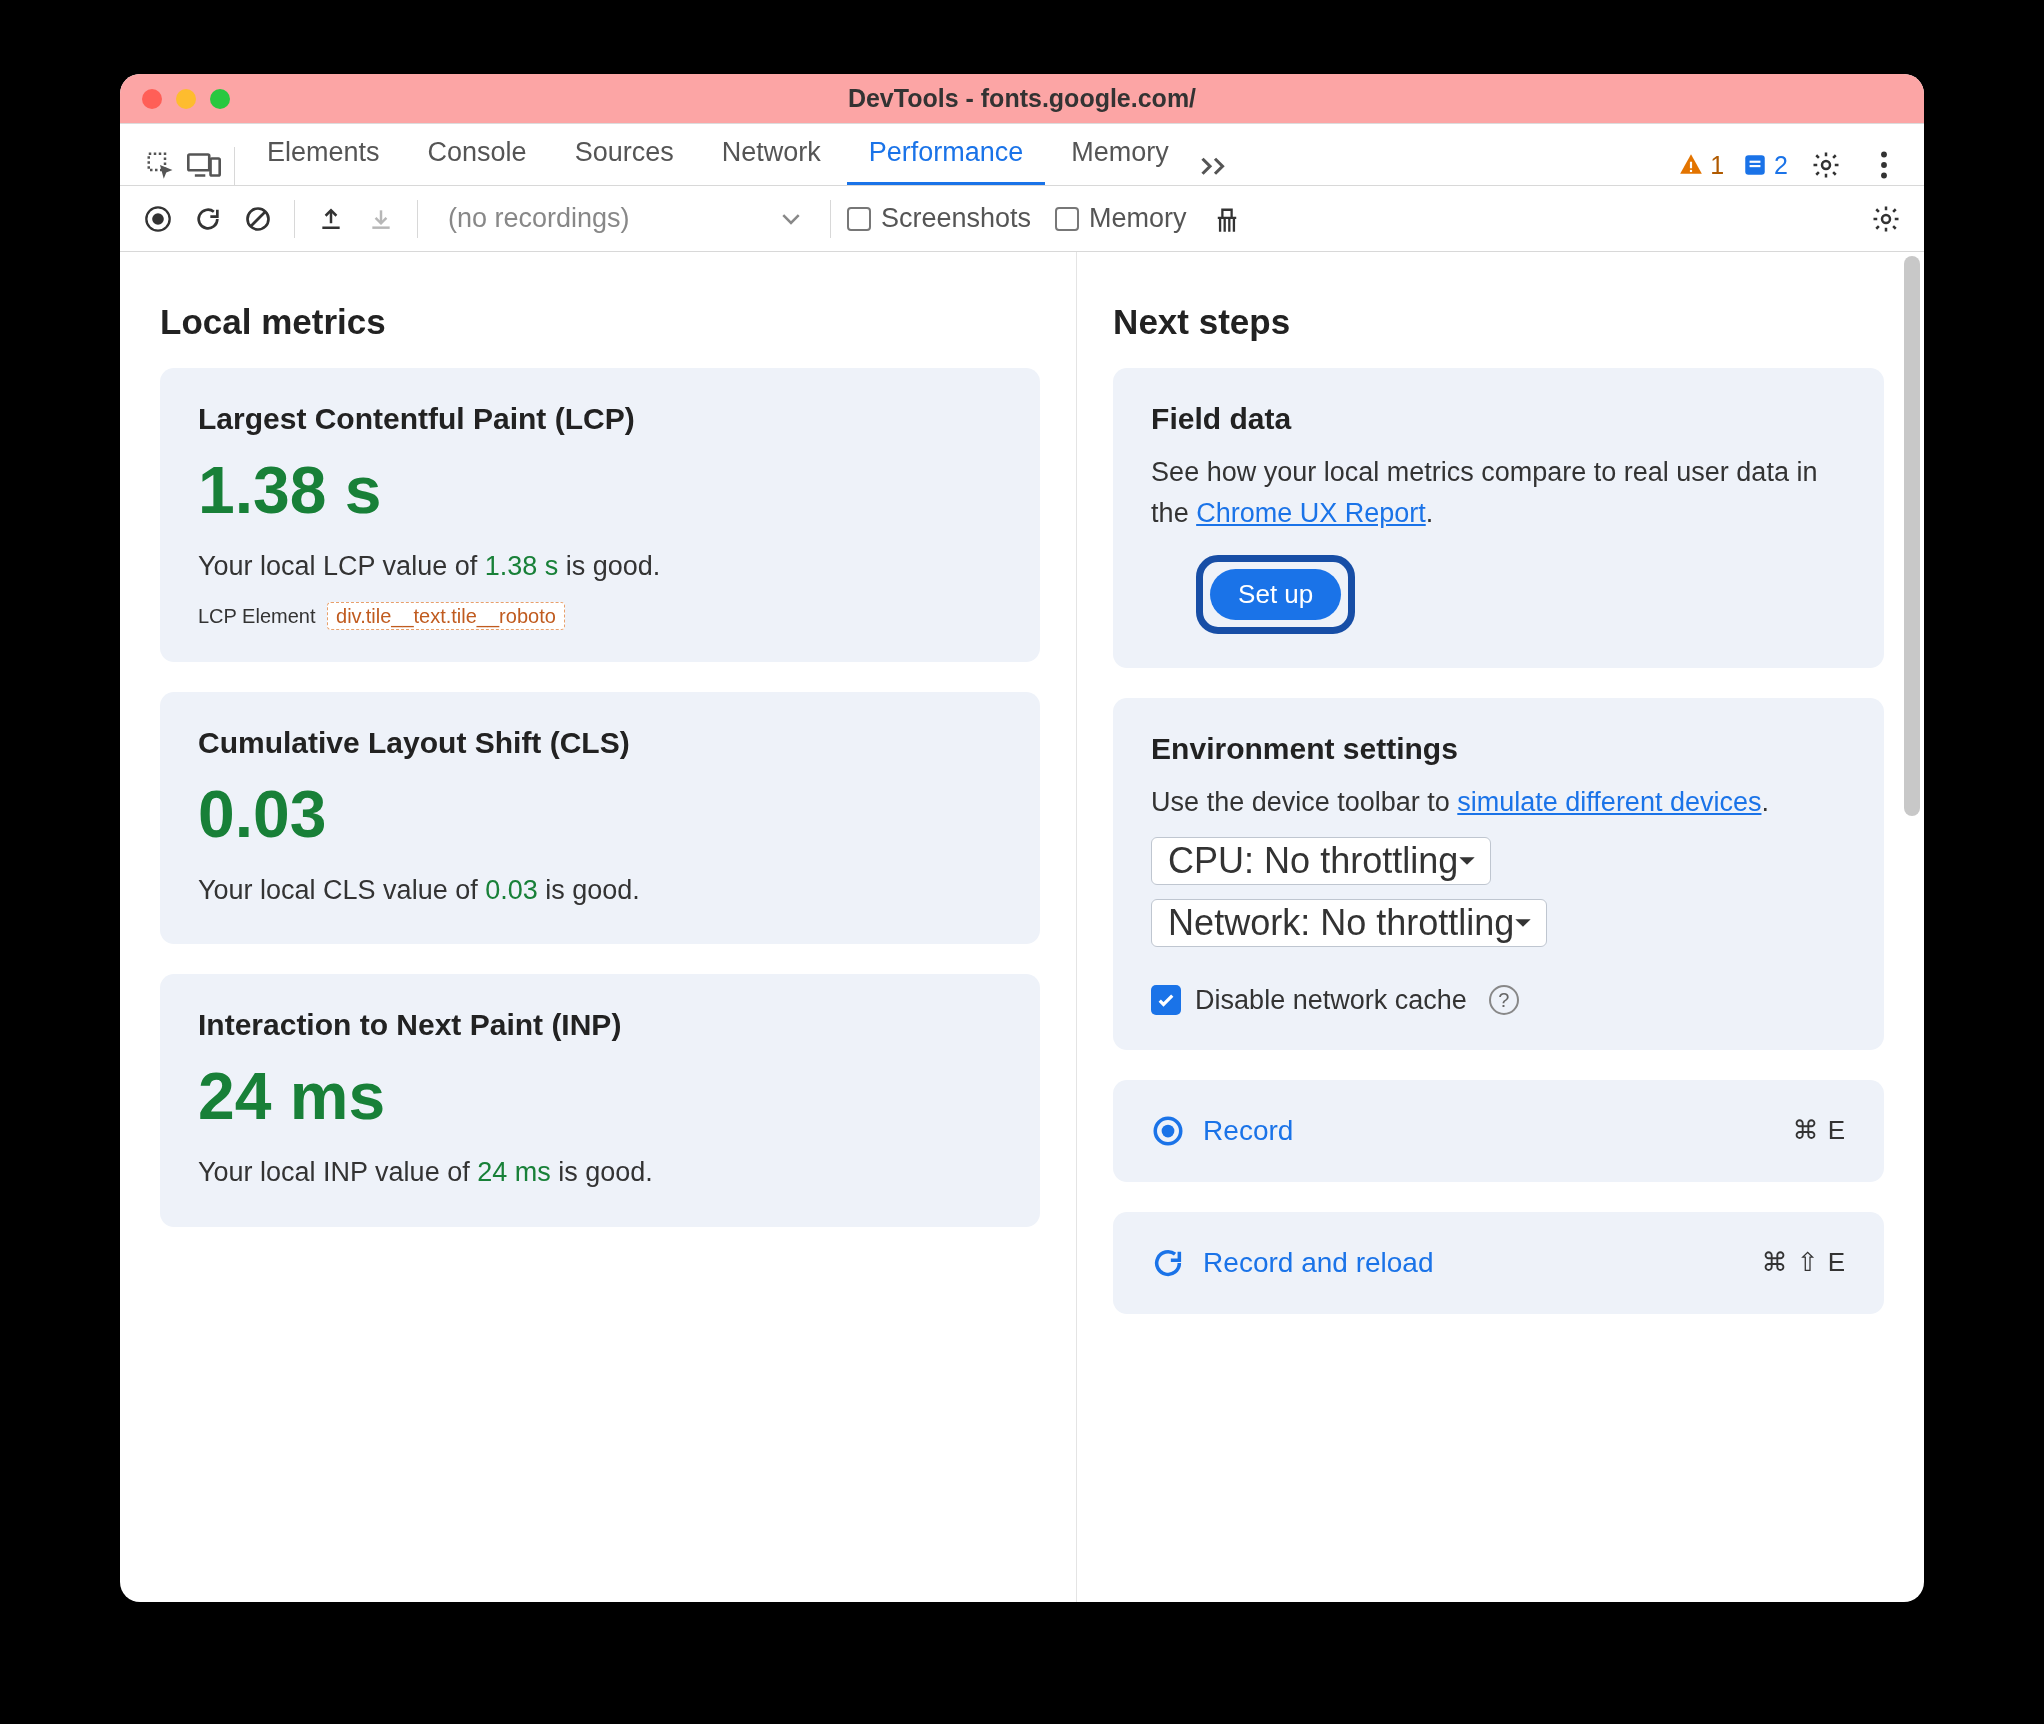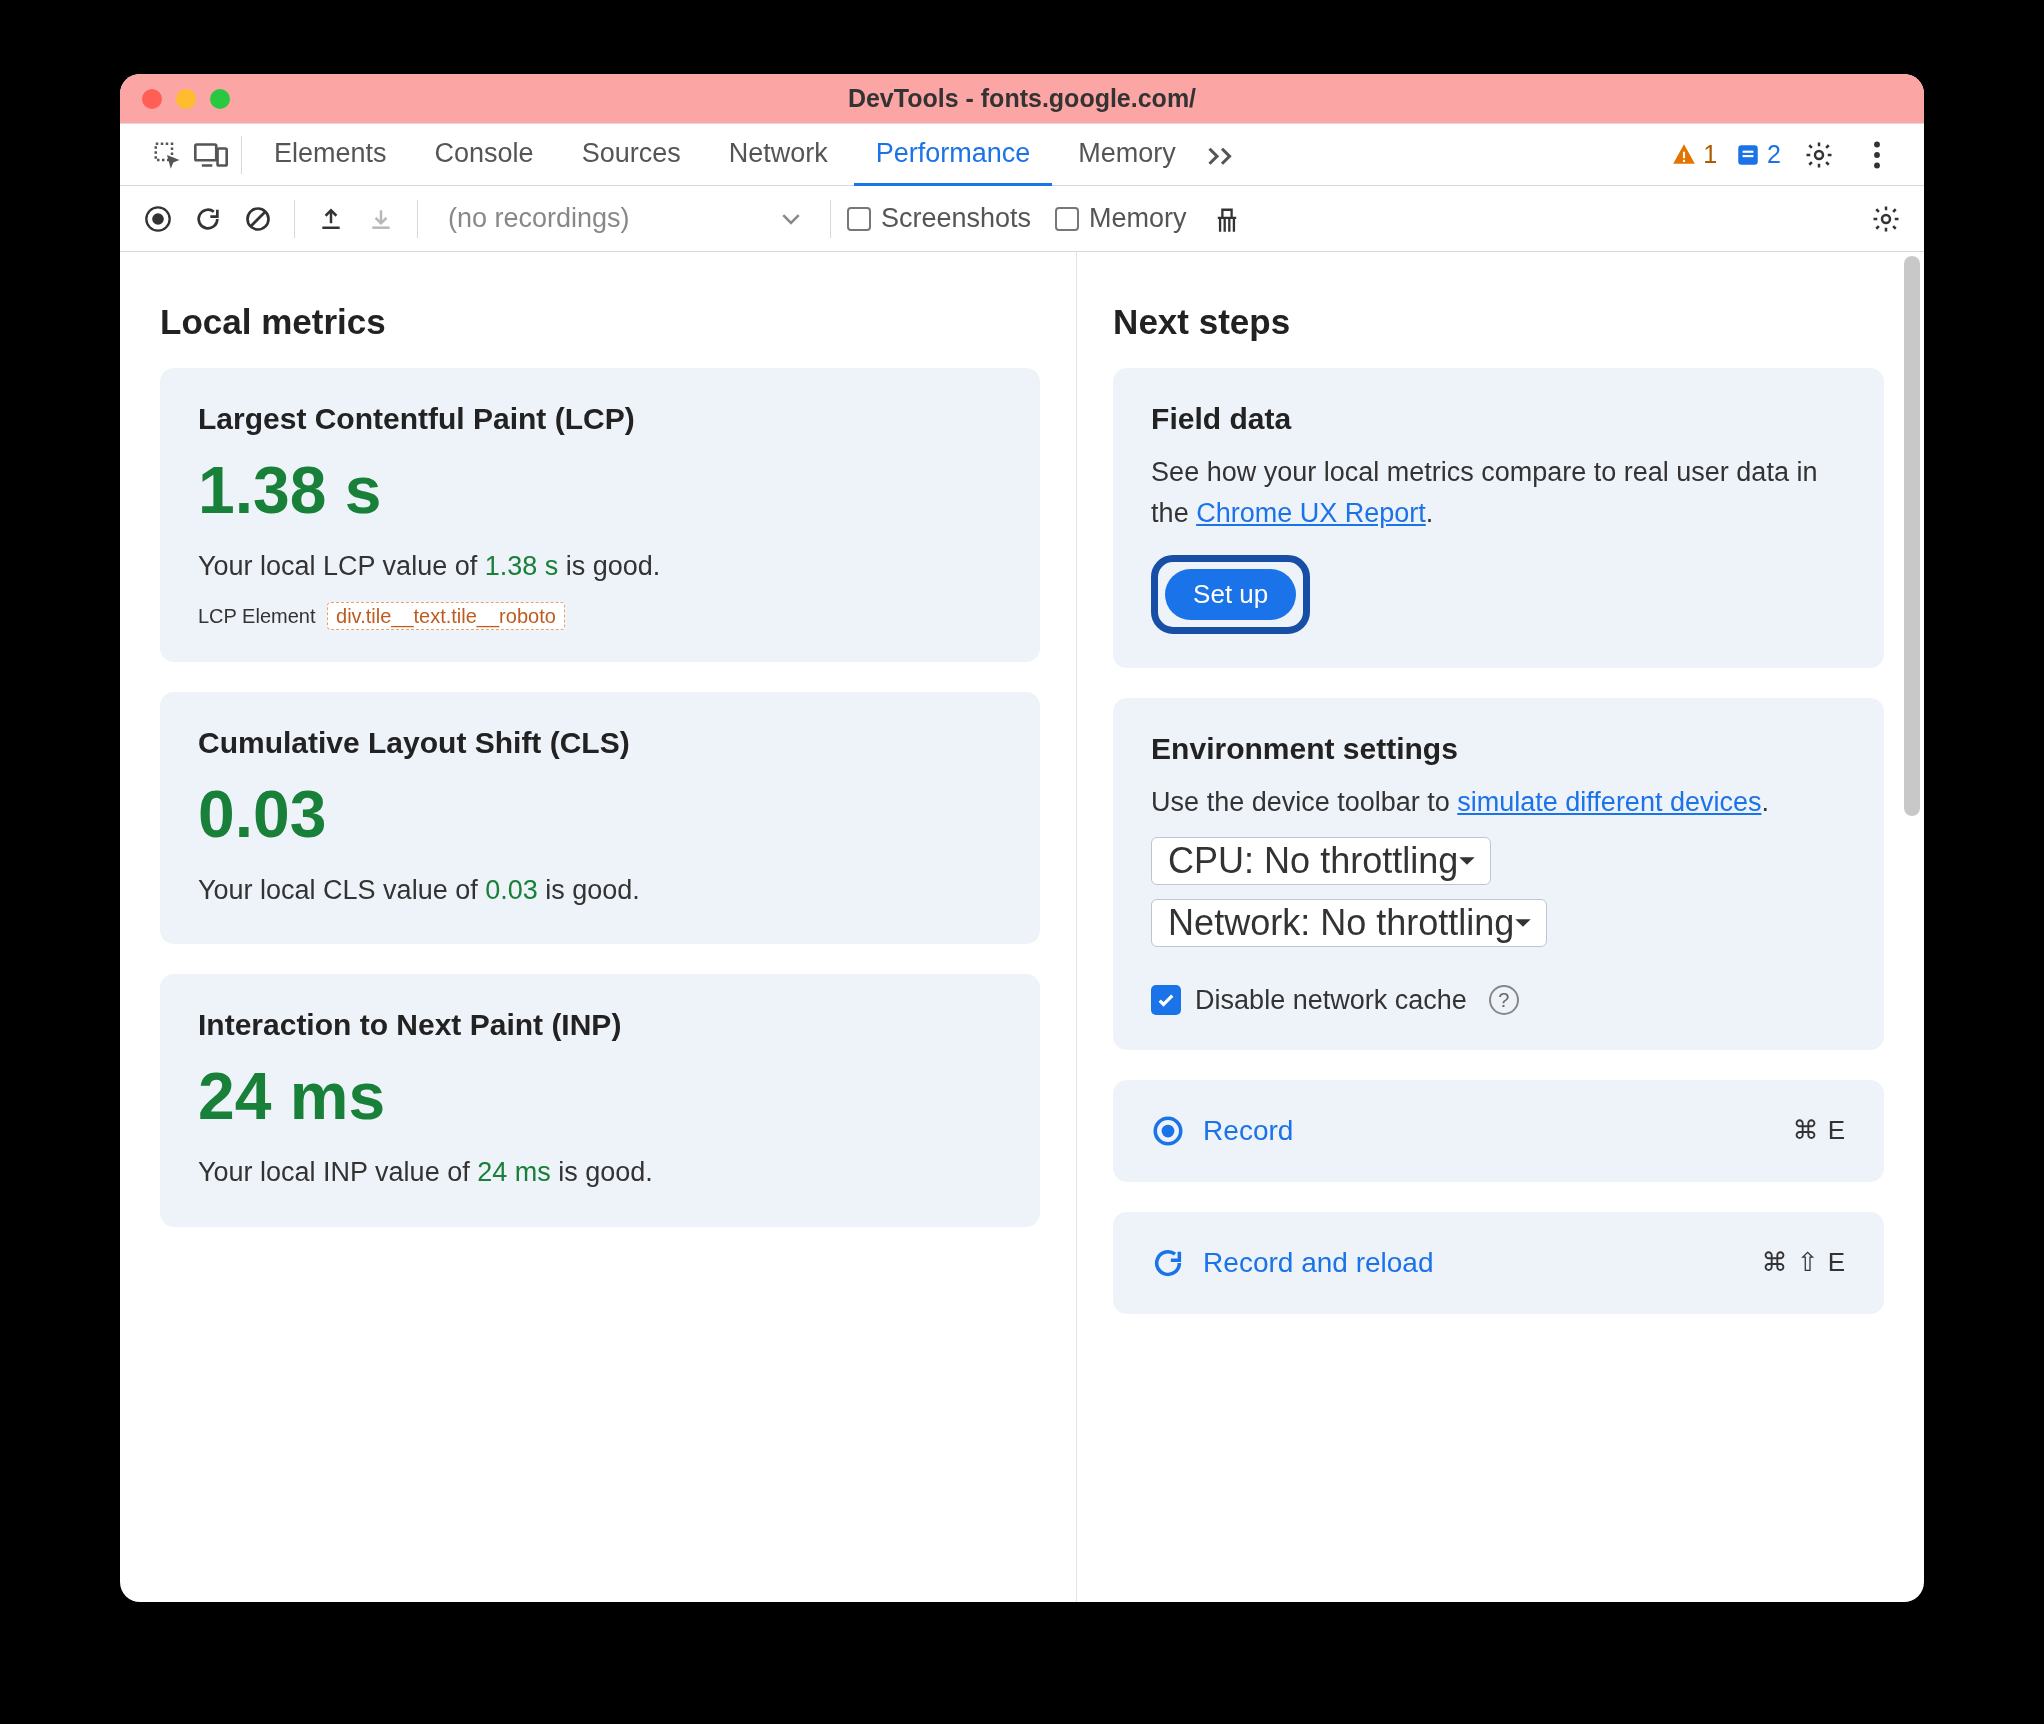--- a/index.html
+++ b/index.html
@@ -5,21 +5,21 @@
   * { box-sizing: border-box; margin: 0; padding: 0; }
   html, body { width: 2044px; height: 1724px; background: #000; font-family: -apple-system, BlinkMacSystemFont, "Segoe UI", Helvetica, Arial, sans-serif; }
   .stage { position: absolute; left: 120px; top: 74px; width: 1804px; height: 1528px; background: #fff; border-radius: 20px; box-shadow: 0 12px 60px rgba(0,0,0,.6); overflow: hidden; }
   
   .titlebar { height: 50px; background: #fca5a5; border-bottom: 1px solid #dcdcdc; display: flex; align-items: center; position: relative; }
   .traffic { display: flex; gap: 14px; margin-left: 22px; }
   .dot { width: 20px; height: 20px; border-radius: 50%; }
   .dot.red { background: #ff5f57; } .dot.yellow { background: #febc2e; } .dot.green { background: #28c840; }
   .title { position: absolute; left: 0; right: 0; text-align: center; font-size: 25px; font-weight: 600; color: #333; pointer-events: none; }
   
-  .tabstrip { height: 62px; border-bottom: 1px solid #d8d8d8; display: flex; align-items: center; padding: 0 27px; gap: 4px; position: relative; }
+  .tabstrip { height: 62px; border-bottom: 1px solid #d8d8d8; display: flex; align-items: flex-end; padding: 0 20px; gap: 4px; position: relative; }
   .iconbtn { width: 40px; height: 40px; display: flex; align-items: center; justify-content: center; color: #555; border-radius: 4px; cursor: pointer; }
   .vsep { width: 1px; height: 38px; background: #d8d8d8; margin: 0 6px; }
   .tab { padding: 0 22px; height: 62px; display: flex; align-items: center; font-size: 27px; color: #555; cursor: pointer; border-bottom: 3px solid transparent; }
   .tab.active { color: #1a73e8; border-bottom-color: #1a73e8; font-weight: 500; }
   .tabstrip .right { margin-left: auto; display: flex; align-items: center; gap: 18px; }
   .warnbadge { display: flex; align-items: center; gap: 6px; color: #b05a00; font-size: 25px; font-weight: 500; }
   .issuebadge { display: flex; align-items: center; gap: 6px; color: #1a73e8; font-size: 25px; font-weight: 500; }
   
   .toolbar { height: 66px; border-bottom: 1px solid #d8d8d8; display: flex; align-items: center; padding: 0 18px; gap: 10px; font-size: 27px; color: #555; position: relative; }
   .rec-select { display: flex; align-items: center; gap: 6px; border: 1px solid #d8d8d8; height: 42px; padding: 0 14px; border-radius: 4px; color: #888; cursor: pointer; }
@@ -35,21 +35,21 @@
   .card { background: #eef2f9; border-radius: 14px; padding: 34px 38px; margin-bottom: 30px; }
   .card h3 { font-size: 30px; font-weight: 700; color: #222; margin-bottom: 16px; }
   .bigval { font-size: 66px; font-weight: 600; color: #188038; margin: 8px 0 18px; }
   .desc { font-size: 27px; color: #333; line-height: 1.5; }
   .desc .good { color: #188038; font-weight: 500; }
   .lcpel { font-size: 20px; color: #333; margin-top: 18px; }
   .lcpel .sel { color: #c05b1f; background: #fff; border: 1px dashed #e8a06c; padding: 2px 8px; border-radius: 4px; margin-left: 6px; }
   .infobox { border-left: 4px solid #b8c3d4; padding: 6px 0 6px 22px; font-size: 27px; color: #333; line-height: 1.5; }
   a.link { color: #1a73e8; text-decoration: underline; cursor: pointer; }
   
-  .setup-wrap { margin-top: 22px; }
+  .setup-wrap { margin-top: 22px; margin-left: 45px; }
   .setup-highlight { display: inline-block; border: 7px solid #174ea6; border-radius: 22px; padding: 7px; }
   .setup-btn { background: #1a73e8; color: #fff; font-size: 26px; font-weight: 500; border: none; border-radius: 30px; padding: 10px 28px; cursor: pointer; }
   .dropdown { display: inline-flex; align-items: center; justify-content: space-between; background: #fff; border: 1.5px solid #bfc6d0; border-radius: 6px; height: 48px; padding: 0 14px 0 16px; font-size: 36px; color: #333; cursor: pointer; min-width: 330px; margin-top: 14px; }
   .chkrow { display: flex; align-items: center; gap: 14px; margin-top: 38px; font-size: 27px; color: #333; }
   .chkrow .boxchecked { width: 30px; height: 30px; background: #1a73e8; border-radius: 5px; display: flex; align-items: center; justify-content: center; color: #fff; }
   .help { width: 30px; height: 30px; border: 2px solid #888; border-radius: 50%; display: flex; align-items: center; justify-content: center; color: #666; font-size: 20px; margin-left: 8px; }
   .actioncard { display: flex; align-items: center; justify-content: space-between; text-align: center; }
   .actleft { display: flex; align-items: center; gap: 18px; color: #1a73e8; font-size: 28px; font-weight: 500; cursor: pointer; }
   .shortcut { font-size: 26px; color: #333; letter-spacing: 1px; }
   svg { display: block; }

